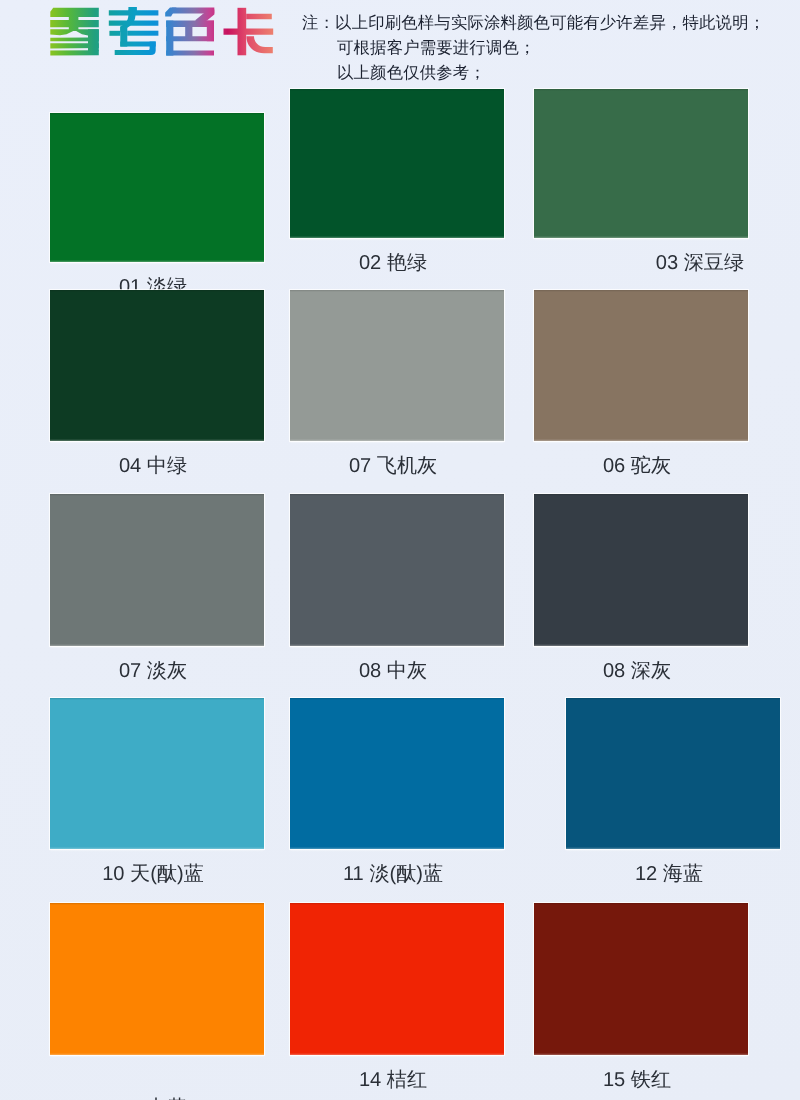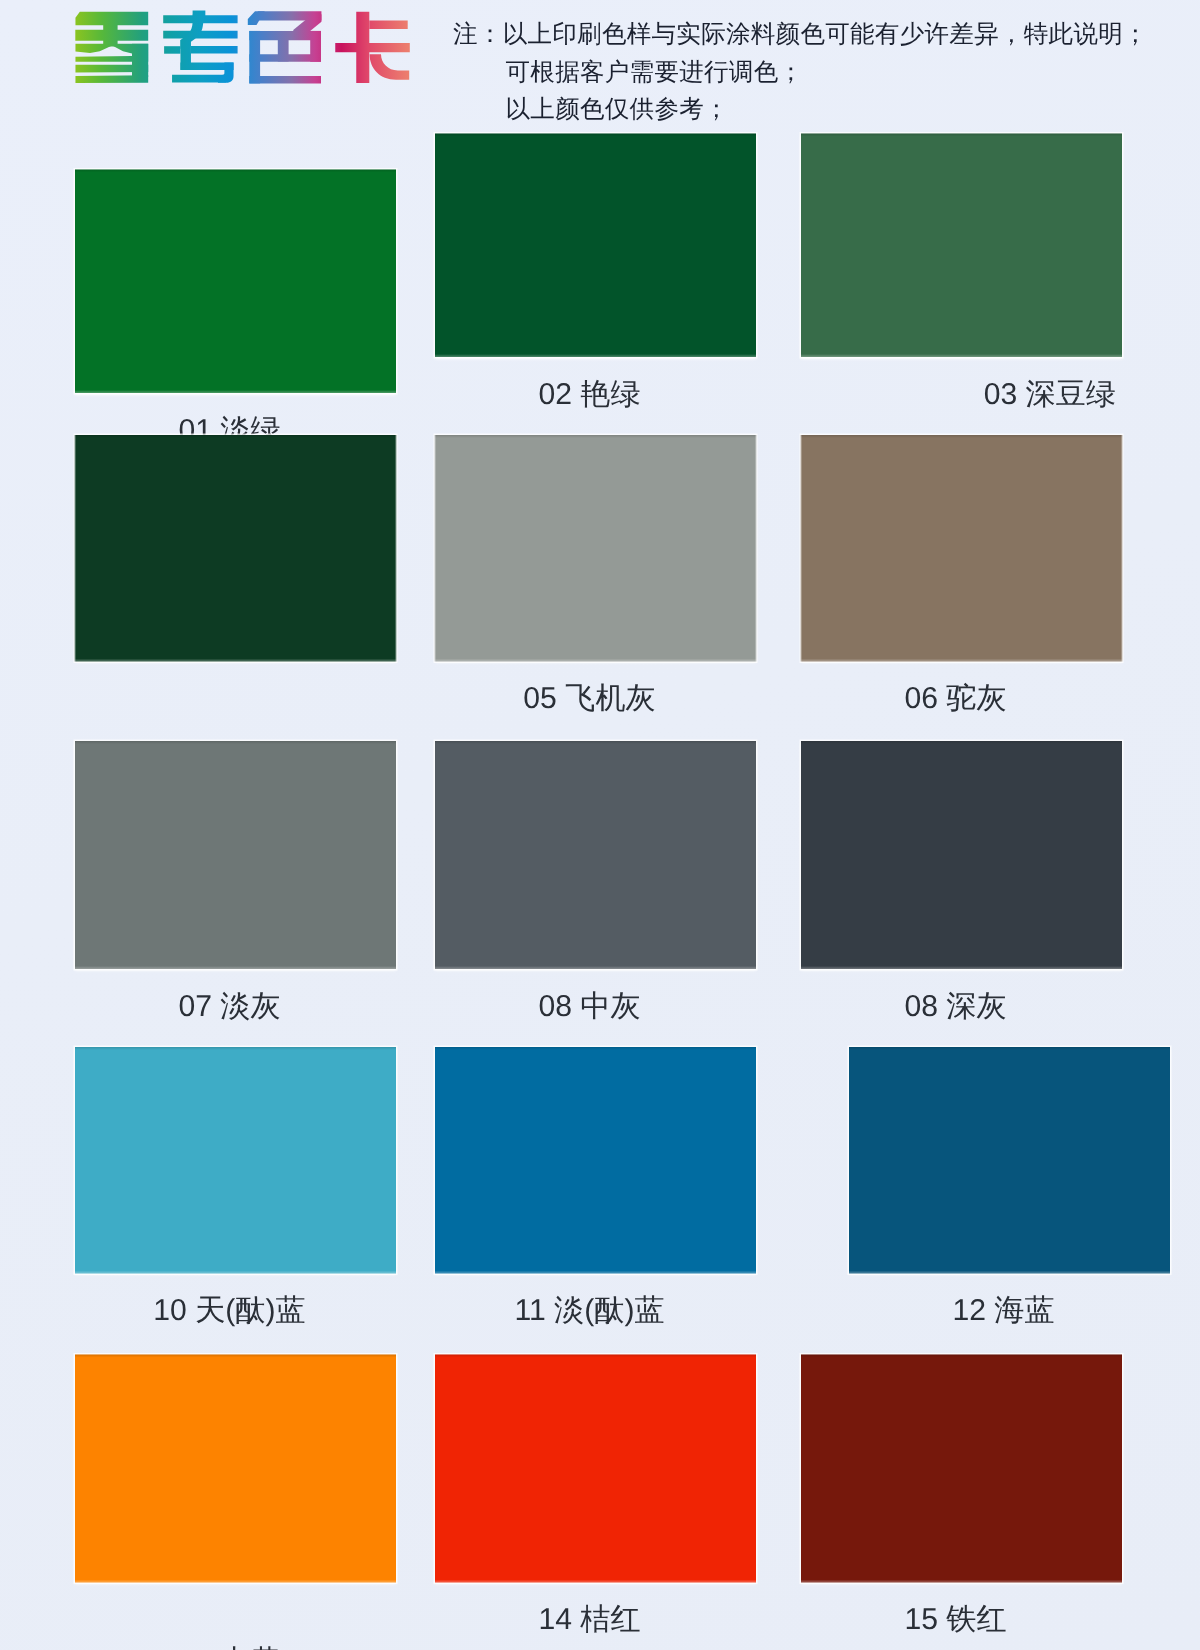--- a/index.html
+++ b/index.html
@@ -142,24 +142,25 @@
       <div class="cell" style="left: 240px; top: 0px;">
         <div class="sw" style="background: rgb(2, 84, 42); height: 149px; width: 214px;"></div>
         <div class="lab" style="top: 160px;">02 艳绿</div>
       </div>
       <div class="cell" style="left: 484px; top: 0px;">
         <div class="sw" style="background: rgb(55, 108, 73); height: 149px; width: 214px;"></div>
         <div class="lab" style="top: 160px; text-align: right;">03 深豆绿</div>
       </div>
       <div class="cell" style="left: 0px; top: 201px;">
         <div class="sw" style="background: rgb(13, 59, 35); height: 151px; width: 214px;"></div>
+        <div class="lab" style="top: 162px;">04 中绿</div>
       </div>
       <div class="cell" style="left: 240px; top: 201px;">
         <div class="sw" style="background: rgb(148, 154, 150); height: 151px; width: 214px;"></div>
-        <div class="lab" style="top: 162px;">05 飞机灰</div>
+        <div class="lab" style="top: 162px;">07 飞机灰</div>
       </div>
       <div class="cell" style="left: 484px; top: 201px;">
         <div class="sw" style="background: rgb(135, 116, 97); height: 151px; width: 214px;"></div>
         <div class="lab" style="top: 162px;">06 驼灰</div>
       </div>
       <div class="cell" style="left: 0px; top: 405px;">
         <div class="sw" style="background: rgb(110, 119, 118); height: 152px; width: 214px;"></div>
         <div class="lab" style="top: 163px;">07 淡灰</div>
       </div>
       <div class="cell" style="left: 240px; top: 405px;">

